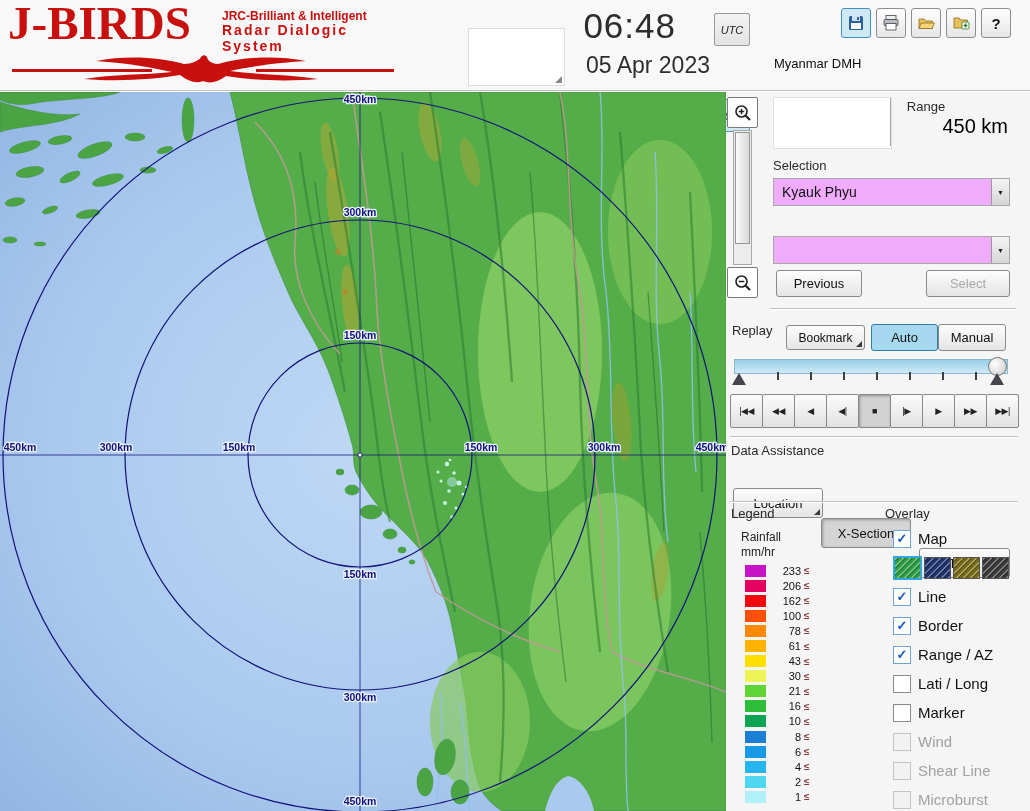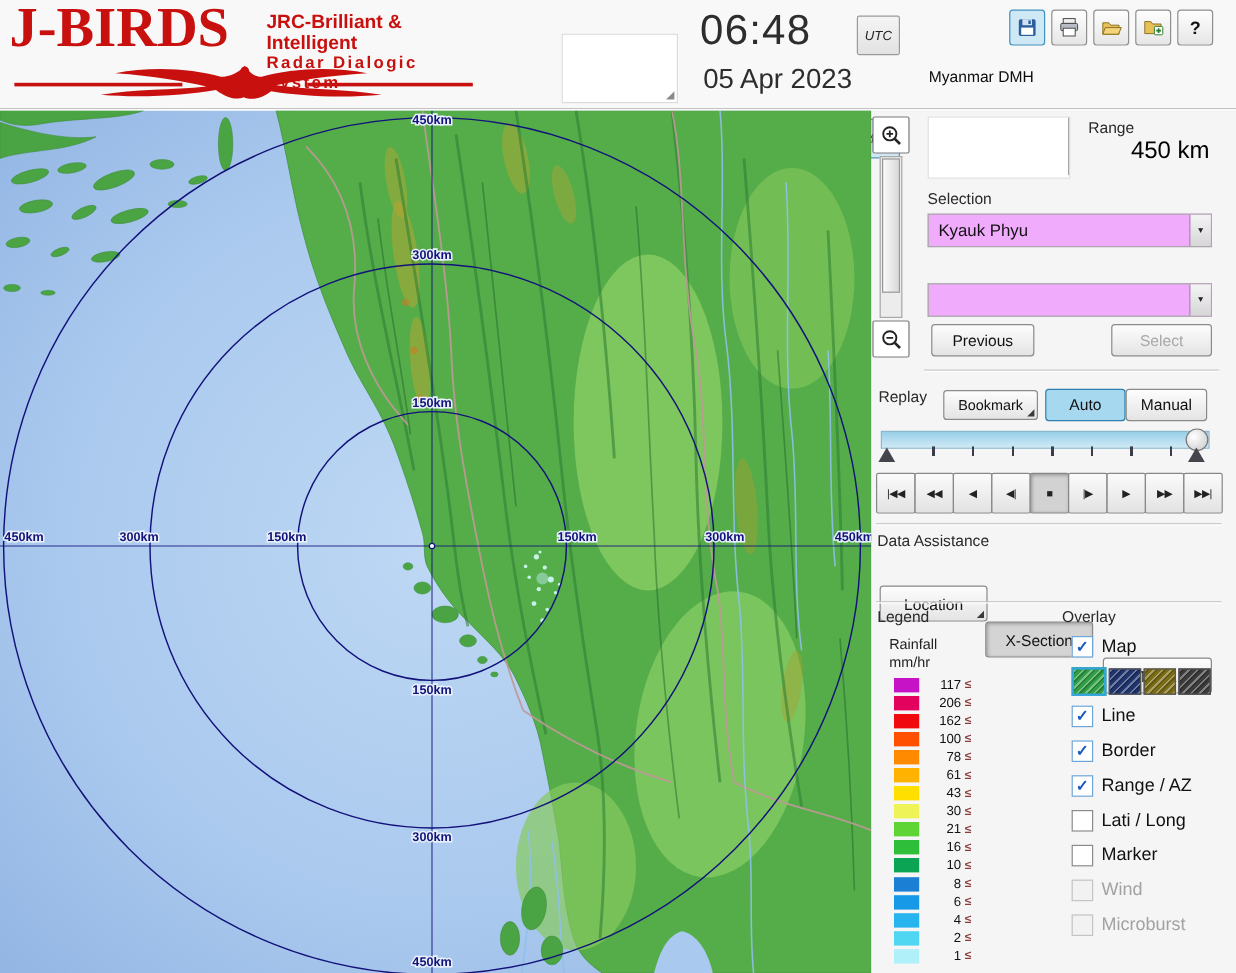--- a/index.html
+++ b/index.html
@@ -8,21 +8,21 @@
   .abs{position:absolute;}
   .groove{position:absolute;height:0;border-top:1px solid #c2c2c2;border-bottom:1px solid #ffffff;}
 
   
   #header{position:absolute;left:0;top:0;width:1030px;height:91px;background:#f8f8f8;}
   #header-line{left:0;top:90px;width:1030px;z-index:4;}
   .logo{position:absolute;left:8px;top:4px;width:398px;height:86px;}
   .logo-title{position:absolute;left:0px;top:-8px;font-family:"Liberation Serif",serif;
               font-weight:bold;font-size:47px;color:#c8100f;}
   .logo-sub{position:absolute;left:214px;top:6px;color:#c8100f;font-weight:bold;line-height:1.1;}
-  .logo-sub .s1{font-size:16px;}
+  .logo-sub .s1{font-size:12px;}
   .logo-sub .s2{font-size:14px;letter-spacing:2px;}
   .eagle{position:absolute;left:0;top:50px;}
   .alert-box{position:absolute;left:468px;top:28px;width:95px;height:56px;background:#ffffff;
              border:1px solid #dcdcdc;}
   .alert-box::after{content:"";position:absolute;right:2px;bottom:2px;width:0;height:0;
              border-left:7px solid transparent;border-bottom:7px solid #8a8a8a;}
   .clock-time{position:absolute;left:548px;top:6px;width:128px;text-align:right;
               font-size:35px;color:#2d2d2d;letter-spacing:1px;}
   .clock-date{position:absolute;left:516px;top:52px;width:194px;text-align:right;
               font-size:23px;color:#2d2d2d;}
@@ -377,21 +377,21 @@
     <div class="btn corner" style="left:193px;top:463px;width:89px;height:28px">Track</div>
 
     <div class="groove" style="left:4px;top:501px;width:288px"></div>
 
     <div class="sec-label" style="left:5px;top:506px">Legend</div>
     <div class="abs" style="left:15px;top:530px;font-size:12px;color:#222">Rainfall</div>
     <div class="abs" style="left:15px;top:545px;font-size:12px;color:#222">mm/hr</div>
     <div class="abs" style="left:19px;top:563px">
         <div class="lg-row">
           <span class="lg-sw" style="background: rgb(198, 19, 198);"></span>
-          <span class="lg-val">117</span>
+          <span class="lg-val">233</span>
           <span class="lg-le">≤</span>
         </div>
         <div class="lg-row">
           <span class="lg-sw" style="background: rgb(227, 3, 95);"></span>
           <span class="lg-val">206</span>
           <span class="lg-le">≤</span>
         </div>
         <div class="lg-row">
           <span class="lg-sw" style="background: rgb(240, 10, 16);"></span>
           <span class="lg-val">162</span>
@@ -495,17 +495,21 @@
         <div class="ov-row">
           <span class="ov-cb"></span>
           <span class="ov-lb">Marker</span>
         </div>
         <div class="ov-row disabled">
           <span class="ov-cb"></span>
           <span class="ov-lb">Wind</span>
         </div>
         <div class="ov-row disabled">
           <span class="ov-cb"></span>
+          <span class="ov-lb">Shear Line</span>
+        </div>
+        <div class="ov-row disabled">
+          <span class="ov-cb"></span>
           <span class="ov-lb">Microburst</span>
         </div>
       </div>
   </div>
 </div>
 
 </body></html>

